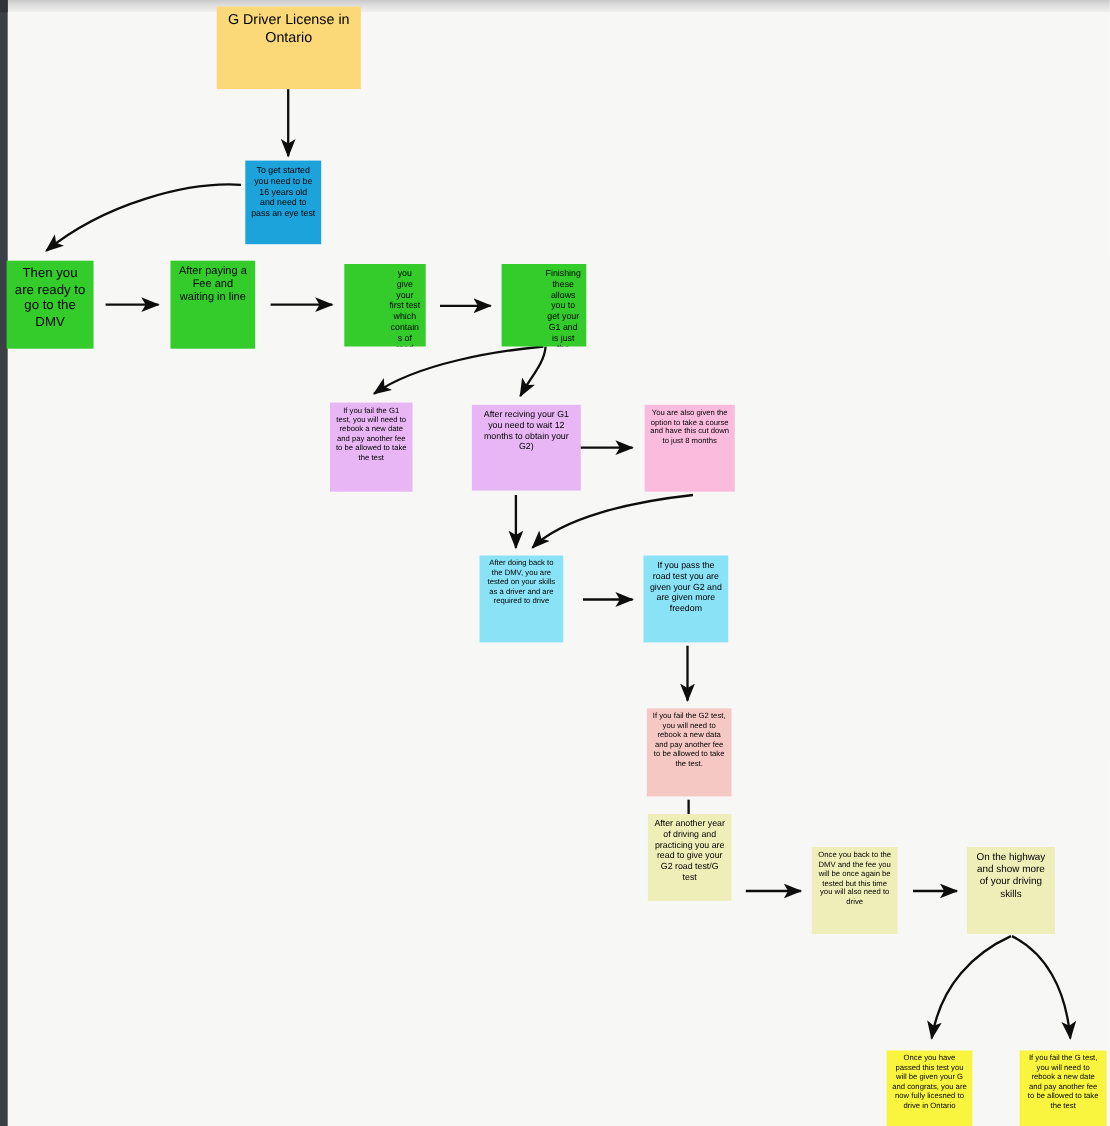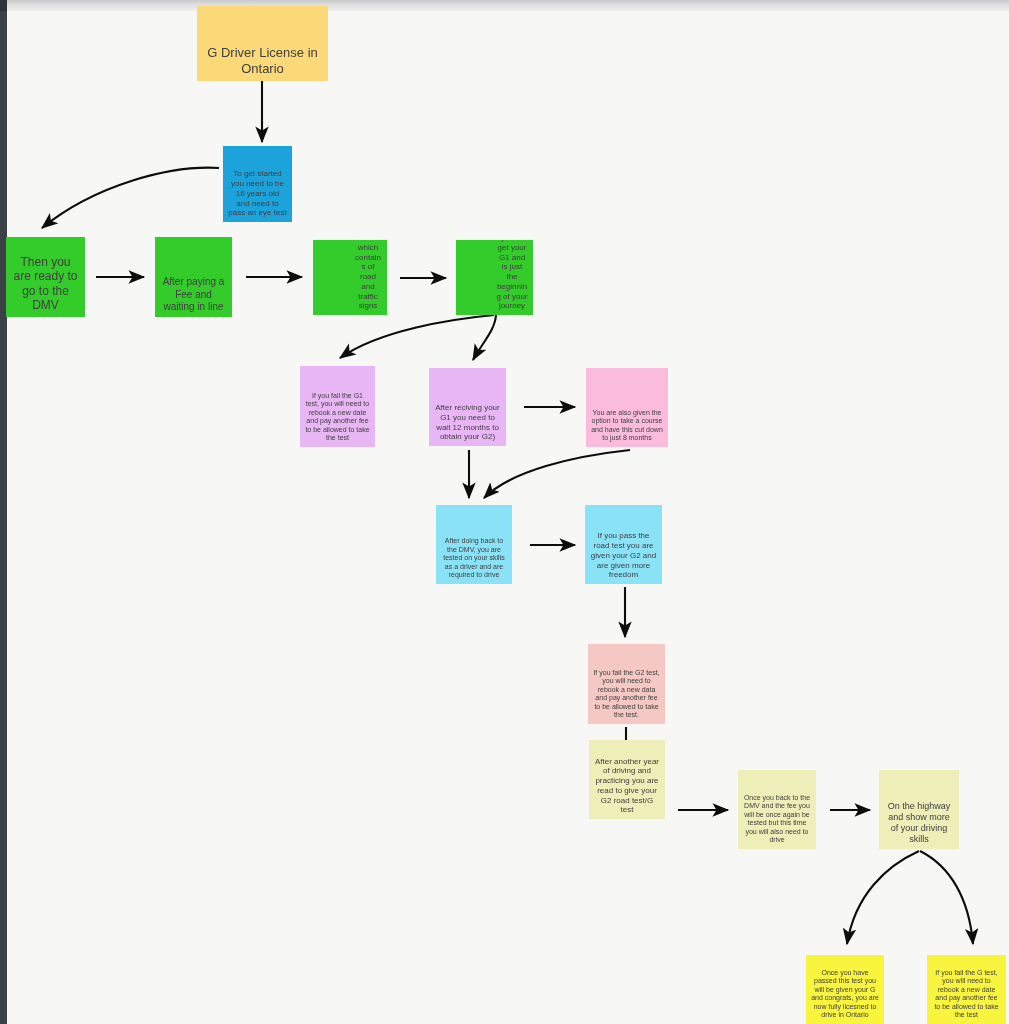--- a/index.html
+++ b/index.html
@@ -35,24 +35,24 @@
   #left-rail-cap {
     position: absolute;
     left: 0; top: 0;
     width: 7px; height: 11px;
     background: #2f3238;
   }
   .node {
     position: absolute;
     box-sizing: border-box;
     display: flex;
-    align-items: flex-end;
+    align-items: flex-start;
     justify-content: center;
     text-align: center;
-    color: #404040;
+    color: #000000;
     line-height: 1.22;
     padding: 4px 5px;
     word-wrap: break-word;
     overflow: hidden;
   }
   .node span { display: block; width: 100%; }
 
   svg.edges {
     position: absolute;
     left: 0; top: 0;
@@ -138,21 +138,21 @@
   </div>
 
   <div class="node" style="left:456px; top:240px; width:77px; height:75px; background:#33cc2b; font-size:8px;padding-left:40px;">
     <span>Finishing these allows you to get your G1 and is just the beginning of your journey</span>
   </div>
 
   <div class="node" style="left:300px; top:366px; width:75px; height:81px; background:#e9b6f5; font-size:7px;">
     <span>If you fail the G1 test, you will need to rebook a new date and pay another fee to be allowed to take the test</span>
   </div>
 
-  <div class="node" style="left:429px; top:368px; width:77px; height:78px; background:#e9b6f5; font-size:8px;">
+  <div class="node" style="left:429px; top:368px; width:99px; height:78px; background:#e9b6f5; font-size:8px;">
     <span>After reciving your G1 you need to wait 12 months to obtain your G2)</span>
   </div>
 
   <div class="node" style="left:586px; top:368px; width:82px; height:79px; background:#fbbbdd; font-size:7px;">
     <span>You are also given the option to take a course and have this cut down to just 8 months</span>
   </div>
 
   <div class="node" style="left:436px; top:505px; width:76px; height:79px; background:#8ae2f7; font-size:7px;">
     <span>After doing back to the DMV, you are tested on your skills as a driver and are required to drive</span>
   </div>

